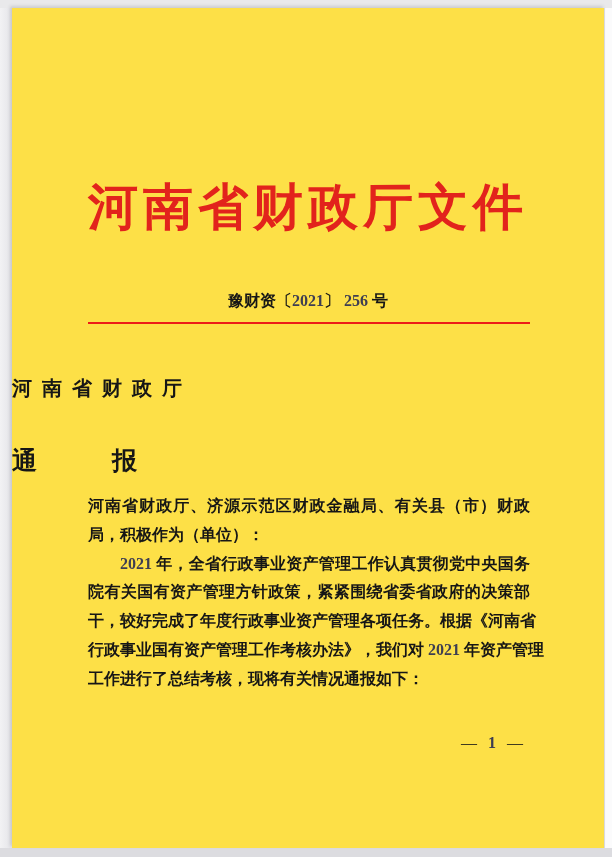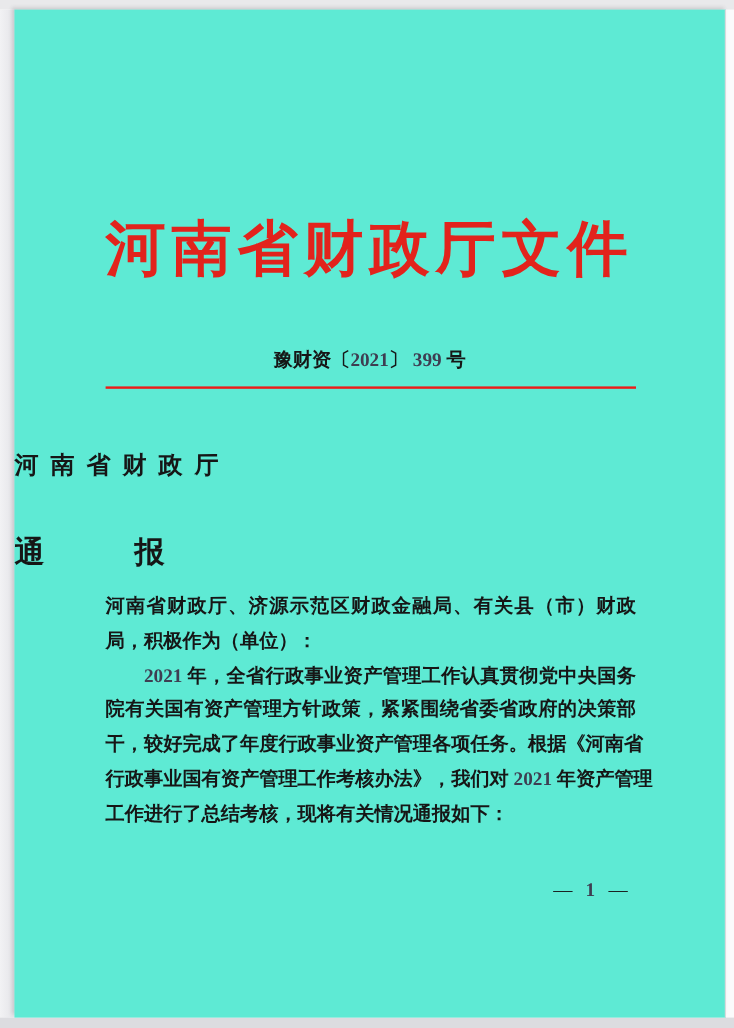--- a/index.html
+++ b/index.html
@@ -20,21 +20,21 @@
     position: absolute; left: 0; top: 8px; width: 12px; height: 840px;
     background: linear-gradient(to right, #f2f2f4, #e4e4e8);
   }
   .bar-bottom {
     position: absolute; left: 0; top: 848px; width: 612px; height: 9px;
     background: #dcdce0;
   }
   
   .page {
     position: absolute; left: 12px; top: 8px; width: 593px; height: 840px;
-    background: #5eead4;
+    background: #fde047;
     border-right: 1px solid #d9d9dc;
     box-shadow: -2px -2px 3px rgba(70,70,80,0.18);
   }
   .org-title {
     position: absolute; top: 170px; left: 0; width: 100%;
     text-align: center;
     font-size: 50px; font-weight: bold; line-height: 58px;
     letter-spacing: 5px;
     color: var(--header_red, #e2231c);
     white-space: nowrap;
@@ -87,21 +87,21 @@
 
 <div class="bar-top"></div>
 <div class="bar-left"></div>
 <div class="bar-bottom"></div>
 
 <div class="page">
 
   <div class="org-title">河南省财政厅文件</div>
 
   <div class="doc-number">
-    <span>豫财资〔</span><span class="num">2021</span><span>〕 </span><span class="num">399</span><span> 号</span>
+    <span>豫财资〔</span><span class="num">2021</span><span>〕 </span><span class="num">256</span><span> 号</span>
   </div>
 
   <div class="red-rule"></div>
 
   <div class="title-line t1">河南省财政厅</div>
   <div class="title-line t3">通　　　报</div>
 
   <div class="body-block">
     <div class="line just"><span>河南省财政厅、济源示范区财政金融局、有关县（市）财政</span></div>
     <div class="line left"><span>局，积极作为（单位）：</span></div>

